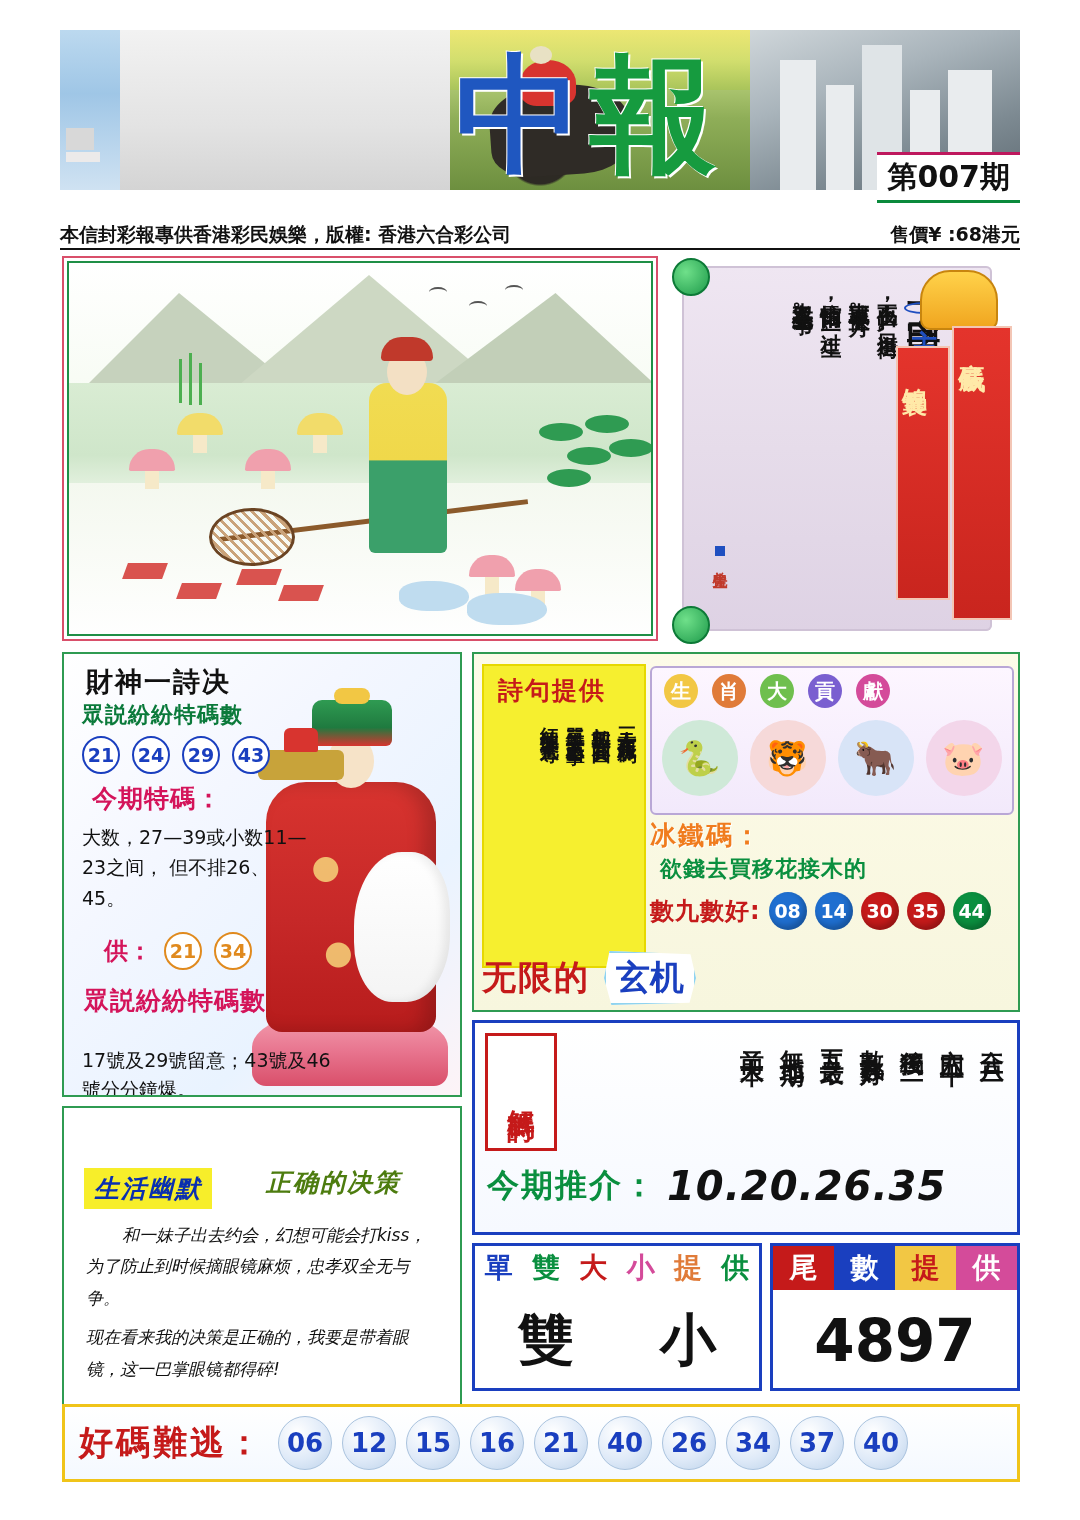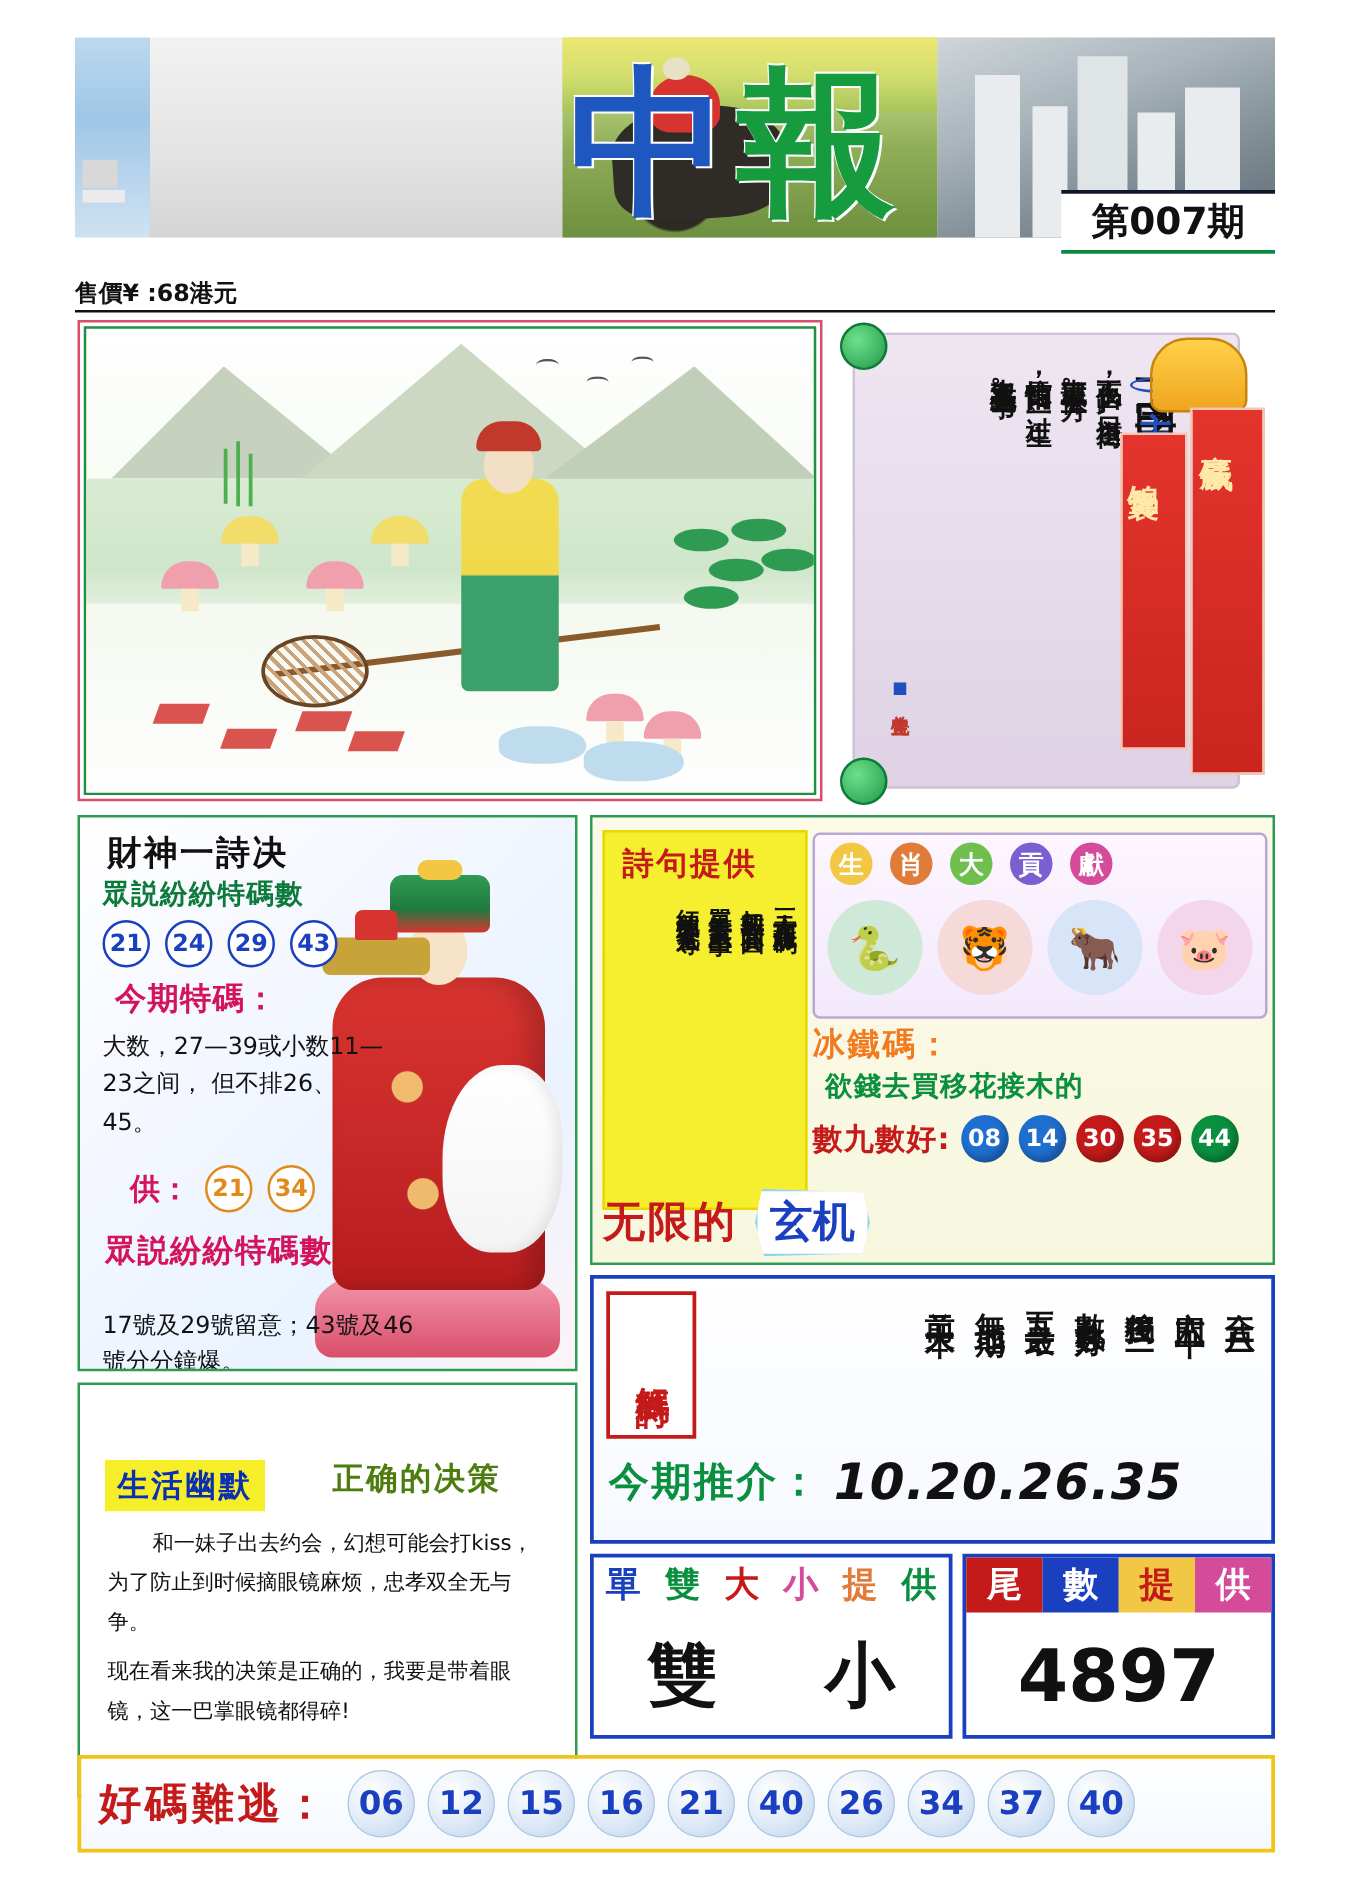--- a/index.html
+++ b/index.html
@@ -62,22 +62,22 @@
   .hdr-title{
     position:absolute;left:455px;top:40px;width:320px;height:150px;
     font-family:"DejaVu Sans","Liberation Sans",sans-serif;
     font-weight:bold;font-size:128px;line-height:150px;letter-spacing:6px;
   }
   .hdr-title .c1{color:#1f57c0;text-shadow:2px 2px 0 #fff,-1px -1px 0 #fff;}
   .hdr-title .c2{color:#169b3f;text-shadow:2px 2px 0 #fff,-1px -1px 0 #fff;}
 
   .issue-box{
     position:absolute;right:60px;top:152px;
-    border-top:3px solid #0f172a;border-bottom:3px solid #0a8a3c;
-    padding:2px 24px;font-size:30px;font-weight:bold;color:#111;
+    border-top:3px solid #be185d;border-bottom:3px solid #0a8a3c;
+    padding:2px 10px;font-size:30px;font-weight:bold;color:#111;
     background:#fff;
   }
 
   .hdr-line{
     position:absolute;left:60px;top:222px;width:960px;
     display:flex;justify-content:space-between;align-items:center;
     font-size:19px;font-weight:bold;color:#111;
   }
   .hdr-rule{position:absolute;left:60px;top:248px;width:960px;height:2px;background:#111;}
 
@@ -292,21 +292,21 @@
   .d-crane{
     position:absolute;left:118px;top:180px;width:96px;height:150px;
     background:linear-gradient(180deg,#ffffff 0%,#f4f4f4 100%);
     border-radius:50% 40% 45% 40%;
     box-shadow:inset -6px 0 10px rgba(0,0,0,.08);
   }
 
   
   .panelHumor{
     position:absolute;left:62px;top:1106px;width:400px;height:332px;
-    border:2px solid #2f9b52;box-sizing:border-box;background:#fff;
+    border:2px solid #2f9b52;box-sizing:border-box;background:#fff;font-style:italic;
   }
   .humor-tag{
     position:absolute;left:20px;top:60px;background:#f7ee2a;
     padding:4px 10px;font-size:25px;font-weight:bold;color:#0a2fb0;letter-spacing:2px;
   }
   .humor-sub{
     position:absolute;left:202px;top:58px;font-size:25px;font-weight:bold;
     color:#4d7c0f;letter-spacing:2px;
     text-shadow:1px 1px 0 #fff;
   }
@@ -480,20 +480,21 @@
       <div class="tower t2"></div>
       <div class="tower t3"></div>
       <div class="tower t4"></div>
       <div class="tower t5"></div>
     </div>
     <div class="hdr-title">
       <span class="c1">中</span><span class="c2">報</span>
     </div>
     <div class="issue-box">第007期</div>
     <div class="hdr-line">
+      <div>本信封彩報專供香港彩民娛樂，版權: 香港六合彩公司</div>
       <div>售價¥ :68港元</div>
     </div>
     <div class="hdr-rule"></div>
   </div>
 
   <div class="illus">
     <div class="illus-in">
       <div class="mountain m1"></div>
       <div class="mountain m2"></div>
       <div class="mountain m3"></div>

